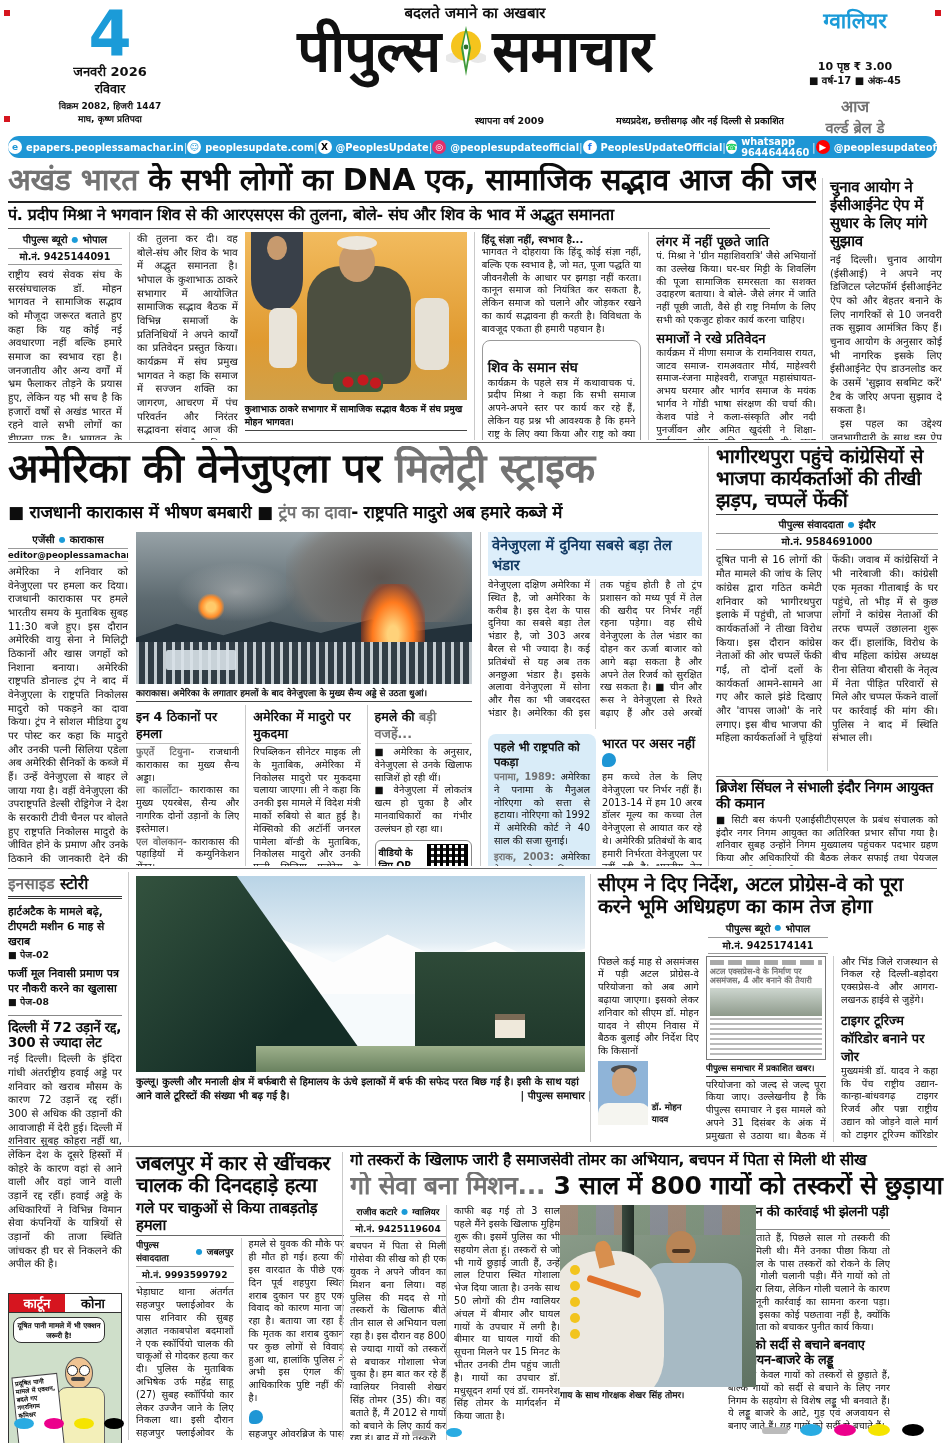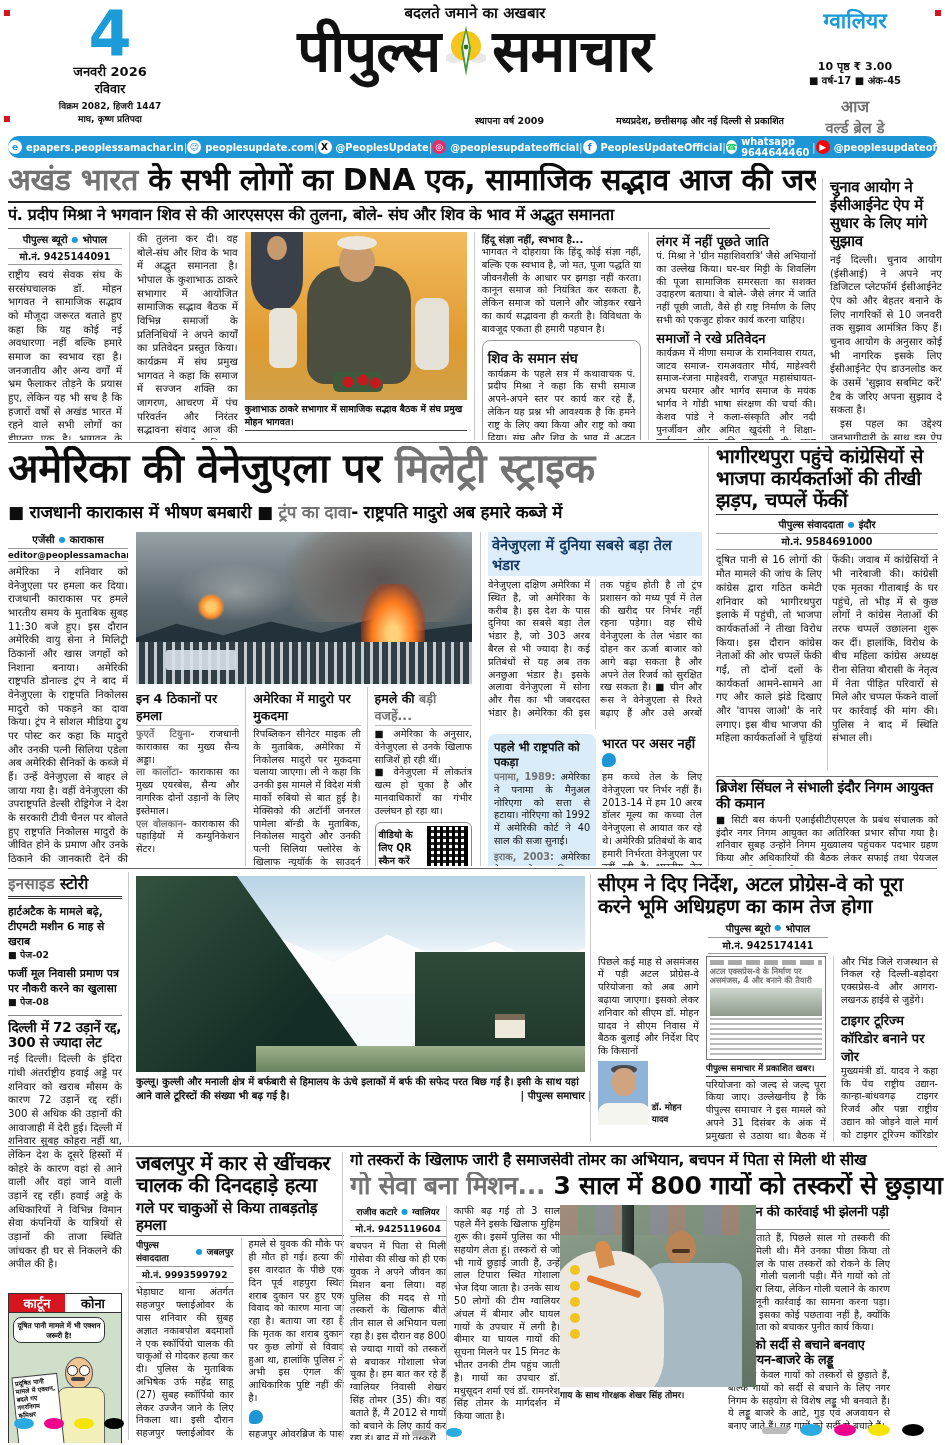--- a/index.html
+++ b/index.html
@@ -150,21 +150,21 @@
         <div class="abs" style="left:62px;top:34px;width:104px;height:118px;background:#4c4f40;border-radius:34px 34px 18px 18px"></div>
         <div class="abs" style="left:94px;top:10px;width:36px;height:40px;background:#c89a6c;border-radius:50%"></div>
         <div class="abs" style="left:92px;top:4px;width:40px;height:14px;background:#ece7dd;border-radius:50%"></div>
         <div class="abs" style="left:88px;top:140px;width:50px;height:20px;background:radial-gradient(circle at 30% 50%,#c4191f 5px,transparent 6px),radial-gradient(circle at 60% 40%,#c4191f 5px,transparent 6px),radial-gradient(circle at 85% 55%,#c4191f 5px,transparent 6px),#3f5a3a;border-radius:6px"></div>
       </div>
       <div class="caption">कुशाभाऊ ठाकरे सभागार में सामाजिक सद्भाव बैठक में संघ प्रमुख मोहन भागवत।</div>
     </div>
     <div style="width:168px" class="ovf vl">
       <div style="font-size:10px;font-weight:800">हिंदू संज्ञा नहीं, स्वभाव है...</div>
       <div class="sm2 jc">भागवत ने दोहराया कि हिंदू कोई संज्ञा नहीं, बल्कि एक स्वभाव है, जो मत, पूजा पद्धति या जीवनशैली के आधार पर झगड़ा नहीं करता। कानून समाज को नियंत्रित कर सकता है, लेकिन समाज को चलाने और जोड़कर रखने का कार्य सद्भावना ही करती है। विविधता के बावजूद एकता ही हमारी पहचान है।</div>
-      <div style="border:1px solid #999;border-radius:8px;padding:8px 5px;margin-top:4px">
+      <div style="border:1px solid #999;border-radius:8px;padding:17px 5px;margin-top:4px">
         <div style="font-size:13.5px;font-weight:800;margin-bottom:1px">शिव के समान संघ</div>
         <div class="sm2 jc">कार्यक्रम के पहले सत्र में कथावाचक पं. प्रदीप मिश्रा ने कहा कि सभी समाज अपने-अपने स्तर पर कार्य कर रहे हैं, लेकिन यह प्रश्न भी आवश्यक है कि हमने राष्ट्र के लिए क्या किया और राष्ट्र को क्या दिया। संघ और शिव के भाव में अद्भुत समानता है। जैसे शिव ने समस्त सृष्टि के लिए विष पिया, वैसे ही संघ प्रतिदिन आरोपों का विष पीकर भी संयम और राष्ट्रहित में कार्य करता है।</div>
       </div>
     </div>
     <div style="width:168px" class="ovf vl">
       <div style="font-size:13px;font-weight:800">लंगर में नहीं पूछते जाति</div>
       <div class="sm2 jc">पं. मिश्रा ने 'ग्रीन महाशिवरात्रि' जैसे अभियानों का उल्लेख किया। घर-घर मिट्टी के शिवलिंग की पूजा सामाजिक समरसता का सशक्त उदाहरण बताया। वे बोले- जैसे लंगर में जाति नहीं पूछी जाती, वैसे ही राष्ट्र निर्माण के लिए सभी को एकजुट होकर कार्य करना चाहिए।</div>
       <div style="font-size:13px;font-weight:800;margin-top:2px">समाजों ने रखे प्रतिवेदन</div>
       <div class="sm2 jc">कार्यक्रम में मीणा समाज के रामनिवास रायत, जाटव समाज- रामअवतार मौर्य, माहेश्वरी समाज-रंजना माहेश्वरी, राजपूत महासंघायत- अभय घरमार और भार्गव समाज के मयंक भार्गव ने गोंडी भाषा संरक्षण की चर्चा की। केशव पांडे ने कला-संस्कृति और नदी पुनर्जीवन और अमित खुदंसी ने शिक्षा-पर्यावरण संरक्षण की जानकारी दी। अभा कायस्थ महासभा के सुनील श्रीवास्तव ने मंदिर जोड़ो और वैवाहिक परिचय सम्मेलन का ब्योरा दिया।</div>
 
@@ -199,20 +199,21 @@
     <div style="width:336px">
       <div class="photo" style="width:336px;height:152px;background:linear-gradient(180deg,#97a2a7,#5c696f 45%,#36434b)">
         <div class="abs" style="left:150px;top:-20px;width:190px;height:110px;background:radial-gradient(ellipse at 50% 60%,rgba(90,84,80,.95),rgba(120,115,110,.6) 60%,transparent 75%)"></div>
         <div class="abs" style="left:40px;top:30px;width:120px;height:60px;background:radial-gradient(ellipse,rgba(200,200,200,.5),transparent 70%)"></div>
         <div class="abs" style="left:0;top:78px;width:336px;height:46px;background:#23313a;clip-path:polygon(0 60%,12% 30%,26% 55%,40% 25%,55% 50%,70% 20%,84% 45%,100% 30%,100% 100%,0 100%)"></div>
         <div class="abs" style="left:225px;top:52px;width:64px;height:72px;background:radial-gradient(ellipse at 50% 70%,#ffd27a 12%,#ff7a1e 45%,rgba(180,60,20,.5) 70%,transparent 80%)"></div>
         <div class="abs" style="left:62px;top:62px;width:26px;height:26px;background:radial-gradient(circle,#ffca6a 25%,#ff8c2a 55%,transparent 75%)"></div>
         <div class="abs" style="left:0;bottom:0;width:336px;height:42px;background:repeating-linear-gradient(90deg,rgba(225,232,236,.85) 0 3px,rgba(50,62,70,1) 3px 9px),#2b3840"></div>
         <div class="abs" style="left:30px;bottom:14px;width:70px;height:20px;background:#d8e2e8;opacity:.9;border-radius:2px"></div>
       </div>
+      <div class="caption" style="font-size:8.9px">काराकास। अमेरिका के लगातार हमलों के बाद वेनेजुएला के मुख्य सैन्य अड्डे से उठता धुआं।</div>
       <div style="display:flex;gap:6px;margin-top:3px">
         <div style="width:106px" class="ovf">
           <div class="sect">इन 4 ठिकानों पर हमला</div>
           <div class="sm2 jc"><span class="red" style="font-weight:800">फुएर्ते टियुना-</span> <span>राजधानी काराकास का मुख्य सैन्य अड्डा।</span></div>
           <div class="sm2 jc"><span class="red" style="font-weight:800">ला कार्लोटा-</span> <span>काराकास का मुख्य एयरबेस, सैन्य और नागरिक दोनों उड़ानों के लिए इस्तेमाल।</span></div>
           <div class="sm2 jc"><span class="red" style="font-weight:800">एल वोलकान-</span> <span>काराकास की पहाड़ियों में कम्युनिकेशन सेंटर।</span></div>
 
         </div>
         <div style="width:110px" class="ovf vl">
           <div class="sect">अमेरिका में मादुरो पर मुकदमा</div>

